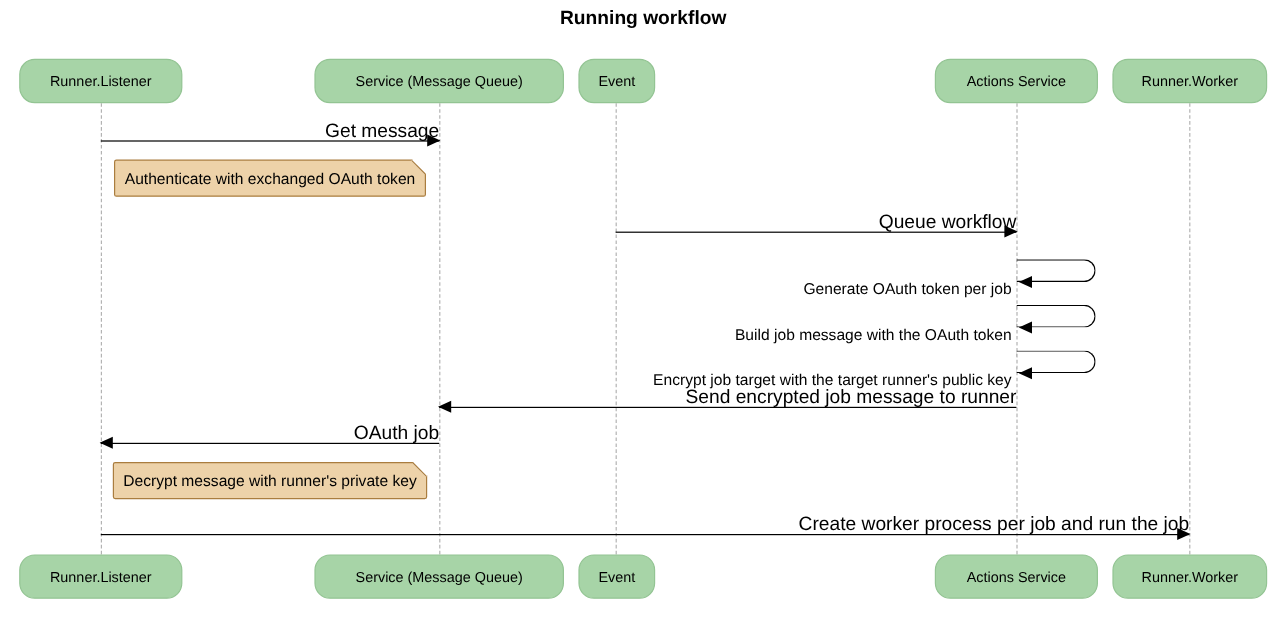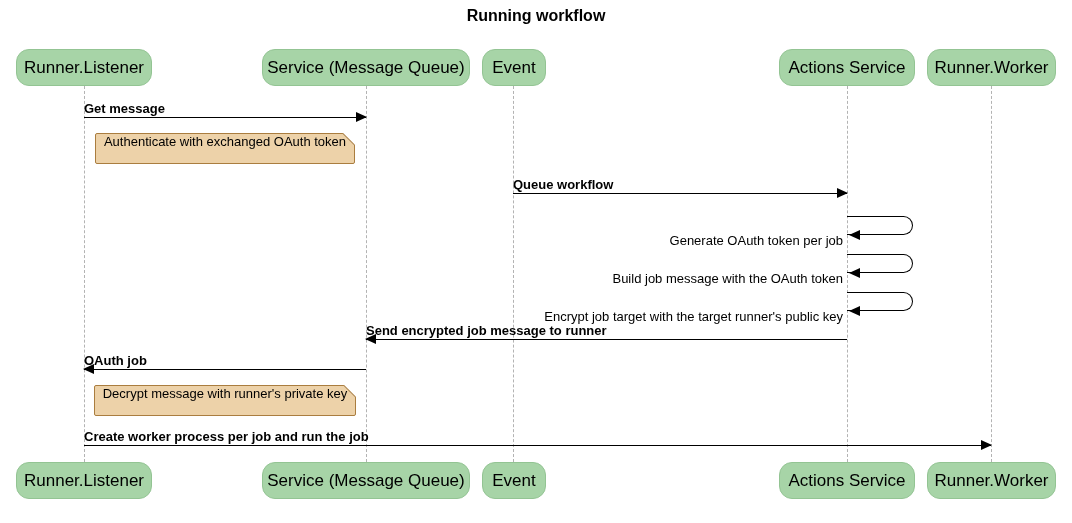--- a/index.html
+++ b/index.html
@@ -17,28 +17,28 @@
   .lifeline {
     position: absolute; width: 0; top: 86px; height: 376px;
     border-left: 1px dashed var(--lifeline, #b3b3b3);
   }
   .actor {
     position: absolute; height: 37px;
     background: var(--actor-fill, #a7d4a7);
     border: 1px solid var(--actor-border, #93c493);
     border-radius: 13px;
     display: flex; align-items: center; justify-content: center;
-    font-size: 17px; white-space: nowrap;
+    font-size: 12px; white-space: nowrap;
   }
   .actor.top { top: 49px; }
   .actor.bottom { top: 462px; }
   .message { position: absolute; height: 16px; }
   .msg-label {
     position: absolute; left: 0; right: 0; top: -1px;
-    text-align: left; font-size: 13px; white-space: nowrap; font-weight: bold;
+    text-align: right; font-size: 16px; white-space: nowrap;
   }
   .msg-line {
     position: absolute; left: 0; right: 0; bottom: 0;
     border-top: 1.5px solid var(--line, #000);
   }
   .arrowhead {
     position: absolute; width: 0; height: 0;
     border-top: 5px solid transparent; border-bottom: 5px solid transparent;
   }
   .arrowhead.right { border-left: 11px solid var(--line, #000); right: -1px; bottom: -4px; }
@@ -55,21 +55,21 @@
   .loop-arrow {
     position: absolute; width: 0; height: 0;
     border-top: 5px solid transparent; border-bottom: 5px solid transparent;
     border-right: 11px solid var(--line, #000);
   }
   .note {
     position: absolute; height: 31px;
     background: var(--note-fill, #edd2a9);
     border: 1.5px solid var(--note-border, #aa7d3f);
     border-radius: 2px;
-    display: flex; align-items: flex-start; justify-content: center;
+    display: flex; align-items: center; justify-content: center;
     font-size: 13px; white-space: nowrap;
   }
   .note-fold {
     position: absolute; top: -8px; right: -8px; width: 16px; height: 16px;
     background: var(--background, #ffffff);
     border-bottom: 1.5px solid var(--note-border, #aa7d3f);
     transform: rotate(45deg);
   }
 </style>
 </head>

